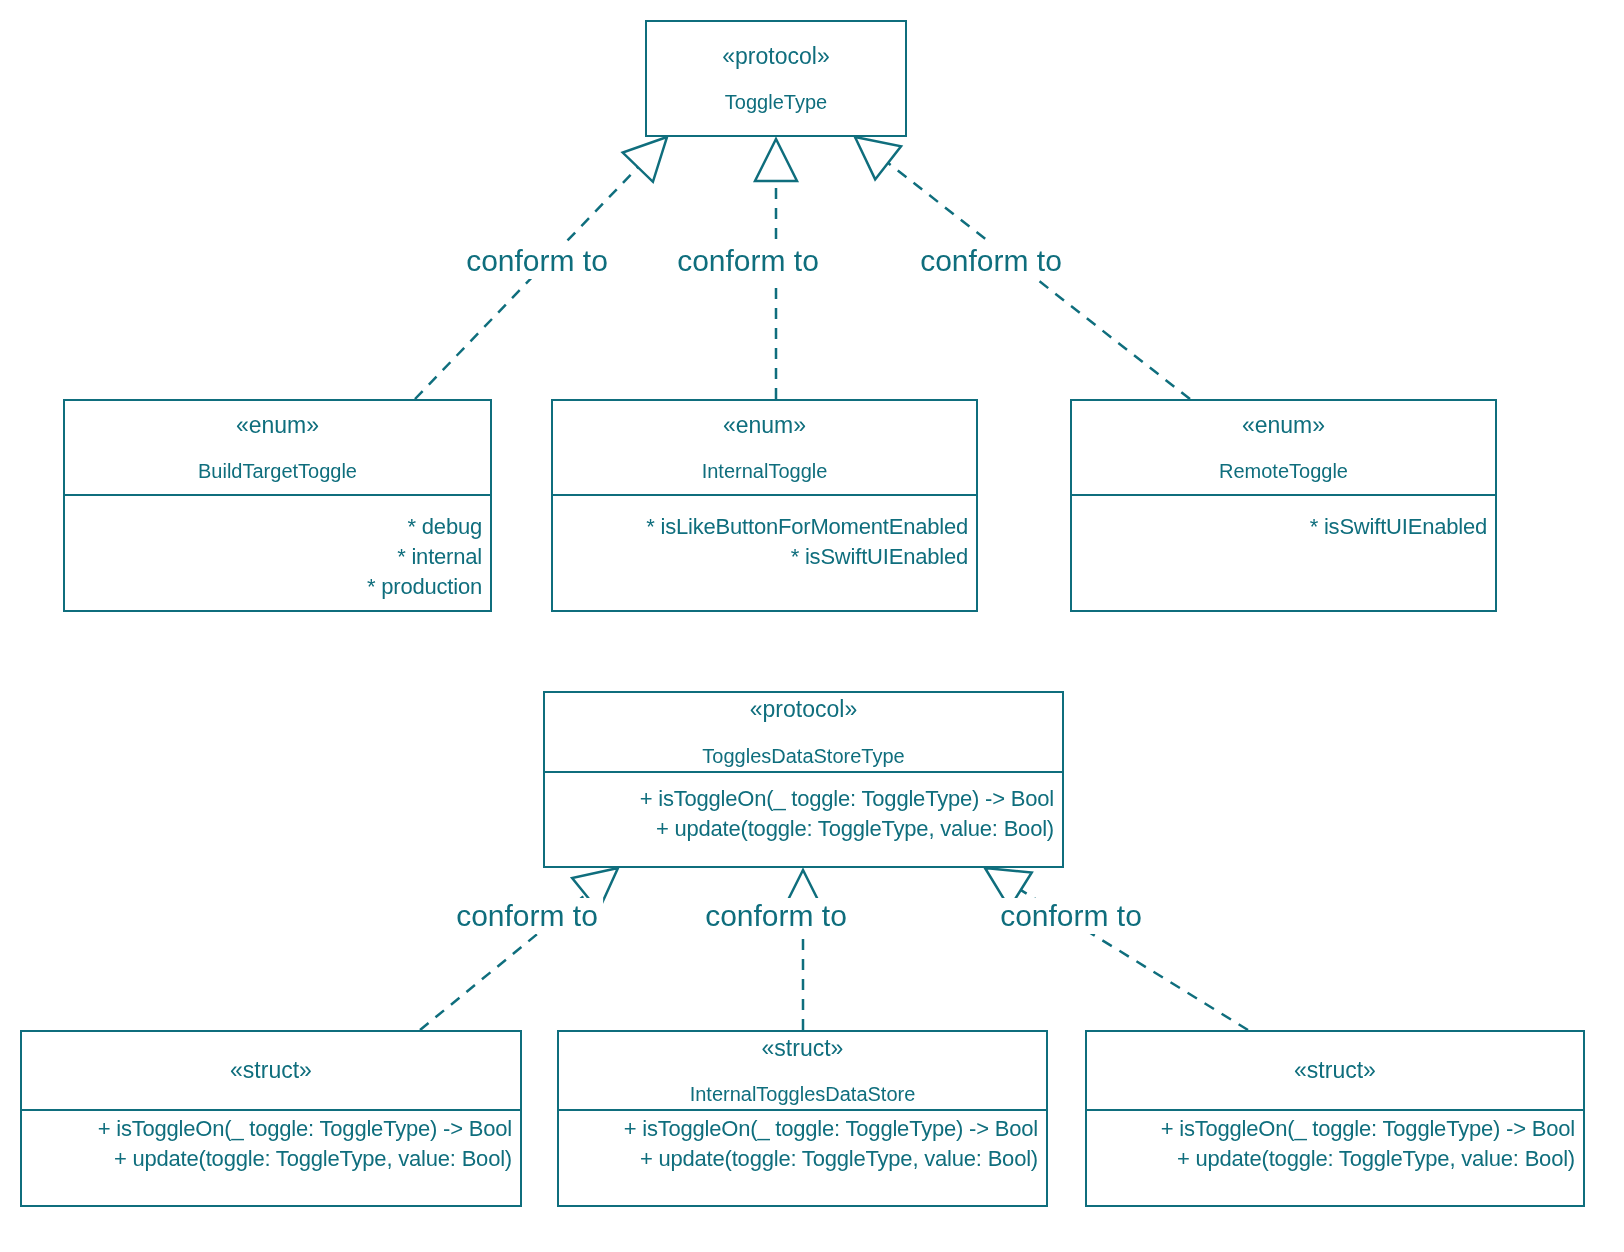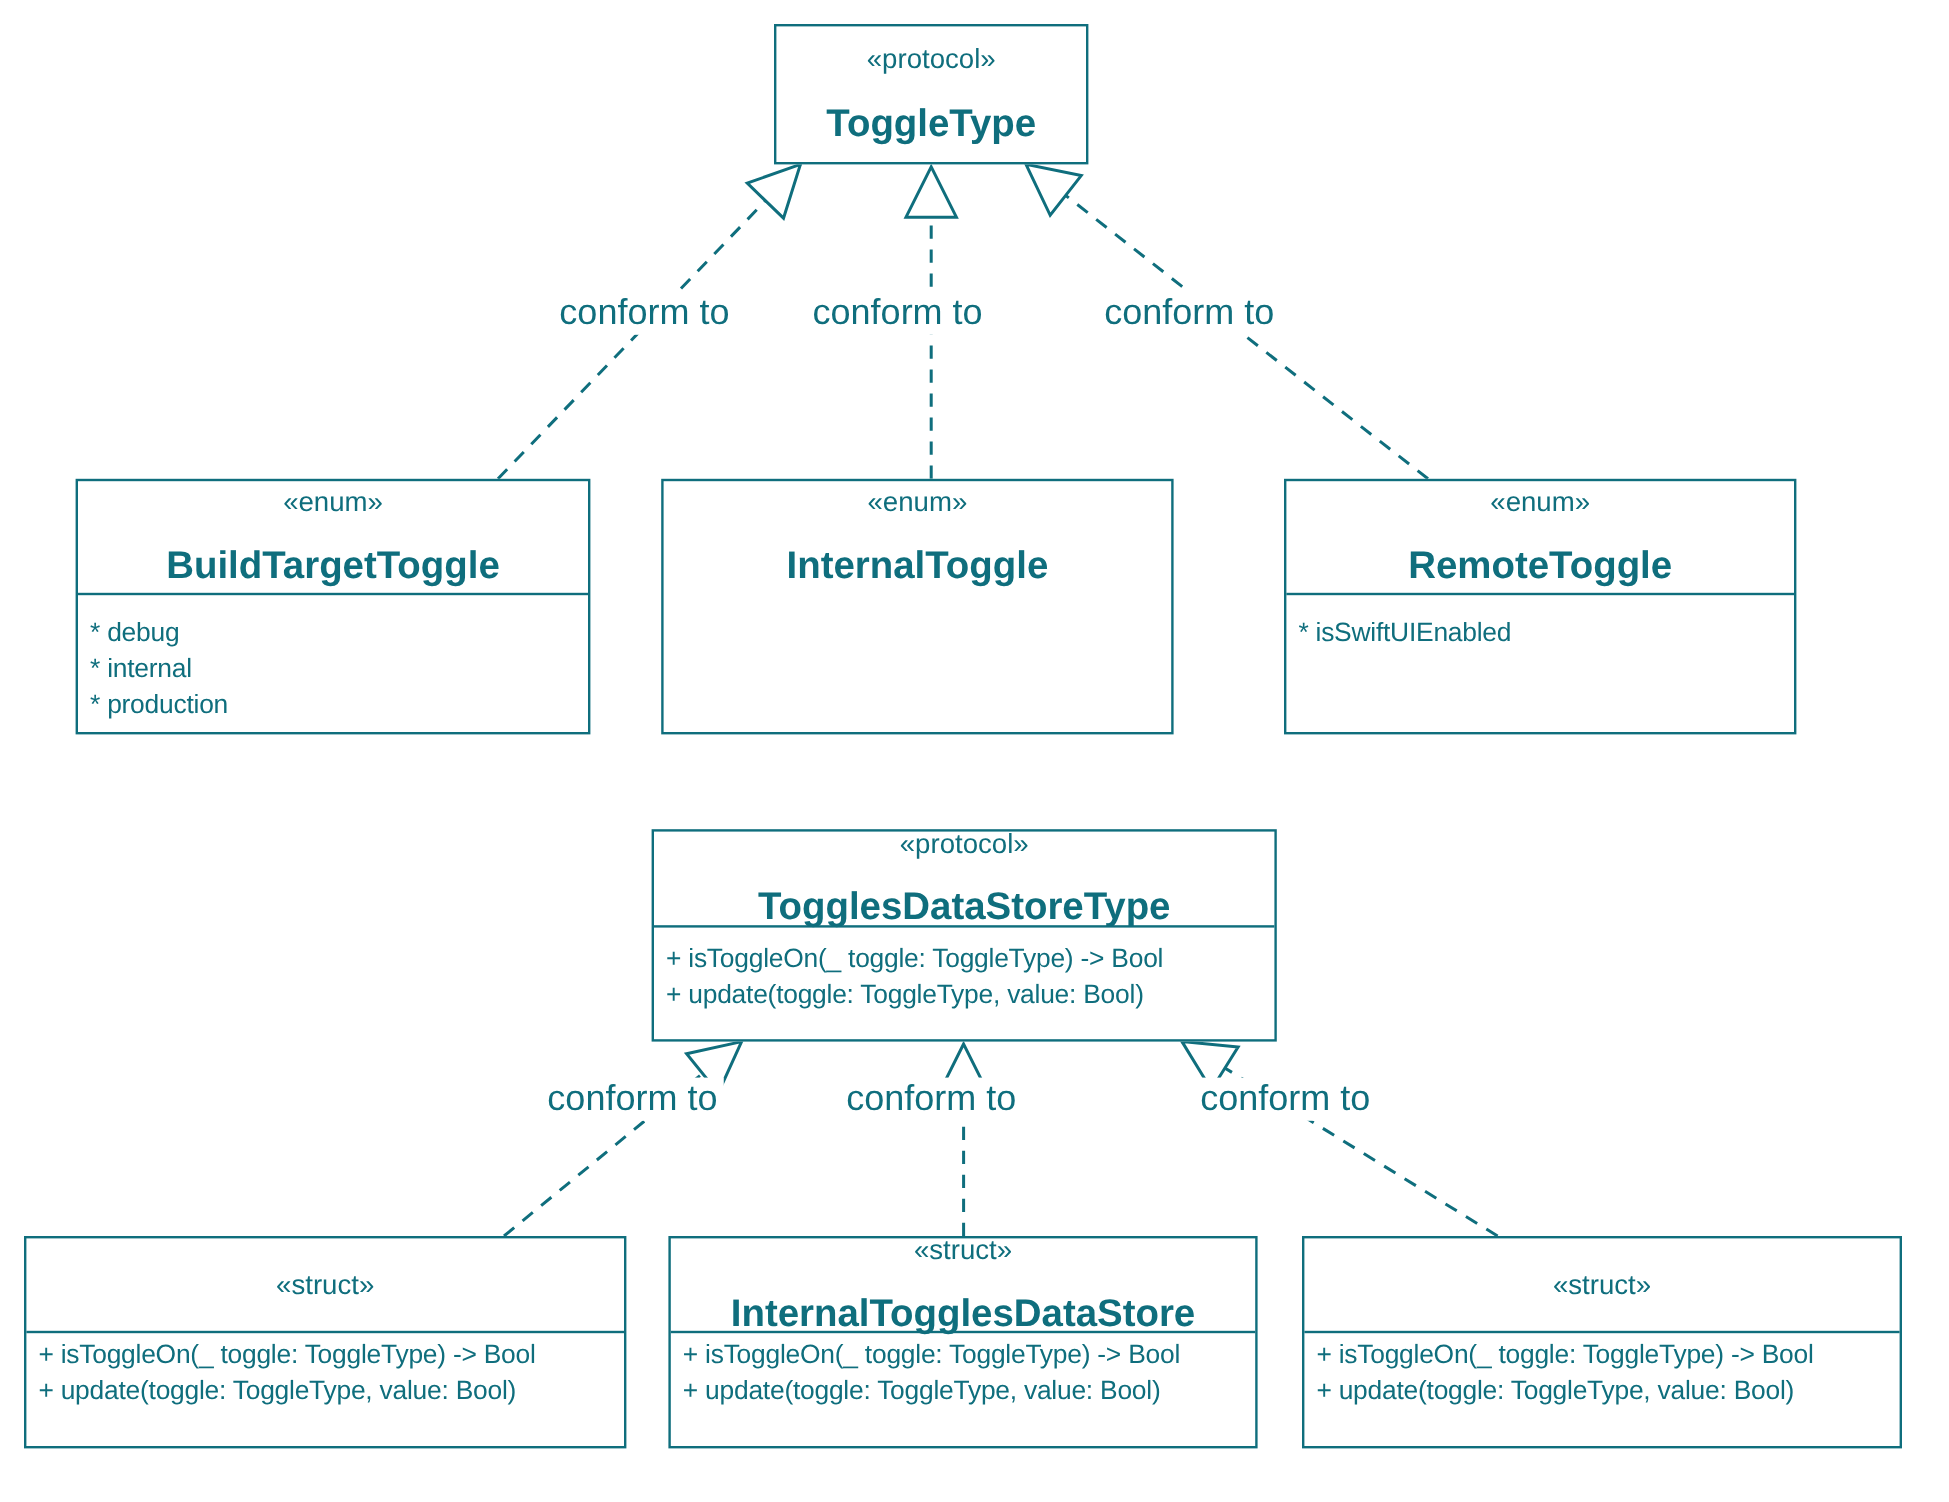--- a/index.html
+++ b/index.html
@@ -25,25 +25,26 @@
     display:flex;flex-direction:column;
     color:var(--teal);
   }
   .compartment{box-sizing:border-box;}
   .header{
     display:flex;flex-direction:column;align-items:center;justify-content:center;
     gap:22px;flex:0 0 auto;
   }
   .header.fill{flex:1 1 auto;}
   .stereotype{font-size:23px;line-height:1.1;white-space:nowrap;}
-  .node-name{font-size:32px;font-weight:bold;line-height:1.1;white-space:nowrap;}
+  .node-name{font-size:20px;font-weight:normal;line-height:1.1;white-space:nowrap;}
   .body{
     flex:1 1 auto;
     border-top:2px solid var(--teal);
     padding:3px 8px 0 10px;
+    text-align:right;
   }
   .body-enum{padding-top:16px;}
   .body-proto{padding-top:11px;}
   .member{
     font-size:22px;
     line-height:30px;
     letter-spacing:-0.2px;
     white-space:nowrap;
   }
   .conn-label{
@@ -104,20 +105,24 @@
       <div class="member">* internal</div>
       <div class="member">* production</div>
     </div>
   </div>
 
   <div class="uml-box" style="left:551px;top:399px;width:427px;height:213px;">
     <div class="compartment header" style="height:93px;">
       <span class="stereotype">«enum»</span>
       <span class="node-name">InternalToggle</span>
     </div>
+    <div class="compartment body body-enum">
+      <div class="member">* isLikeButtonForMomentEnabled</div>
+      <div class="member">* isSwiftUIEnabled</div>
+    </div>
   </div>
 
   <div class="uml-box" style="left:1070px;top:399px;width:427px;height:213px;">
     <div class="compartment header" style="height:93px;">
       <span class="stereotype">«enum»</span>
       <span class="node-name">RemoteToggle</span>
     </div>
     <div class="compartment body body-enum">
       <div class="member">* isSwiftUIEnabled</div>
     </div>

